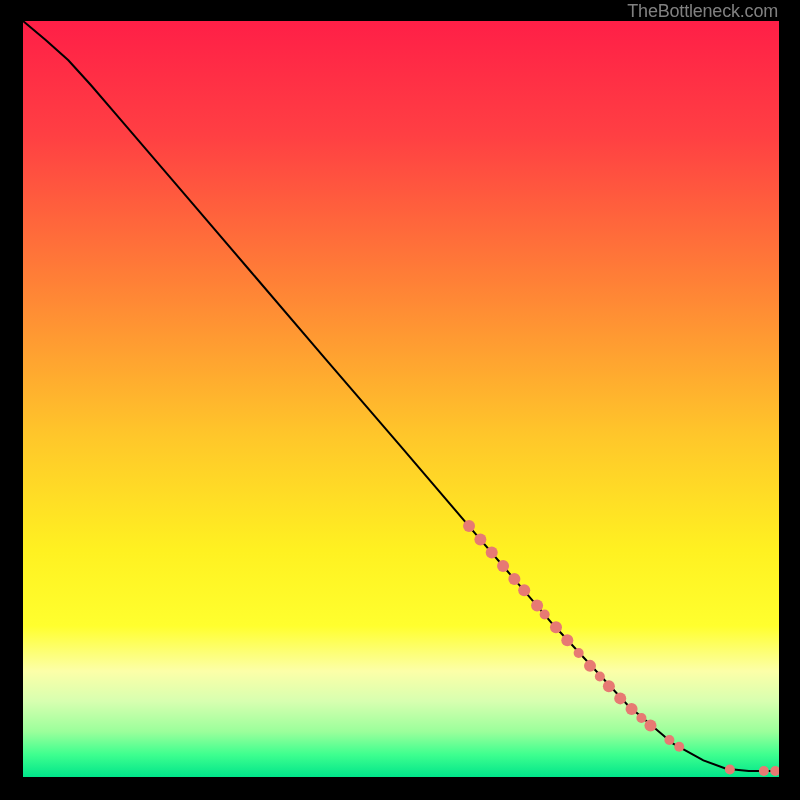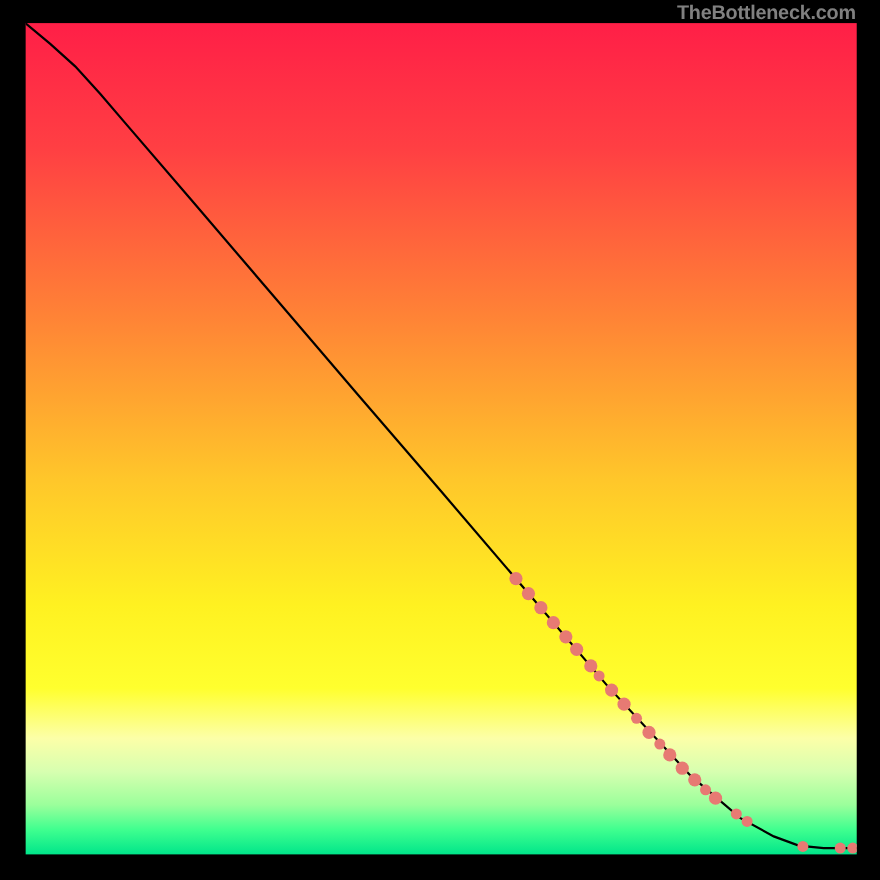--- a/index.html
+++ b/index.html
@@ -25,21 +25,21 @@
     width: 756px;
     height: 756px;
     overflow: hidden;
   }
   .attribution {
     position: absolute;
     right: 22px;
     top: 1px;
     color: #808080;
     font-size: 18px;
-    font-weight: 700;
+    font-weight: 400;
     letter-spacing: -0.2px;
   }
 </style>
 </head>
 <body>
 
 <div class="outer">
   <div class="attribution">TheBottleneck.com</div>
   <div class="plot">
     <svg id="plot-svg" width="756" height="756" viewBox="0 0 756 756">

